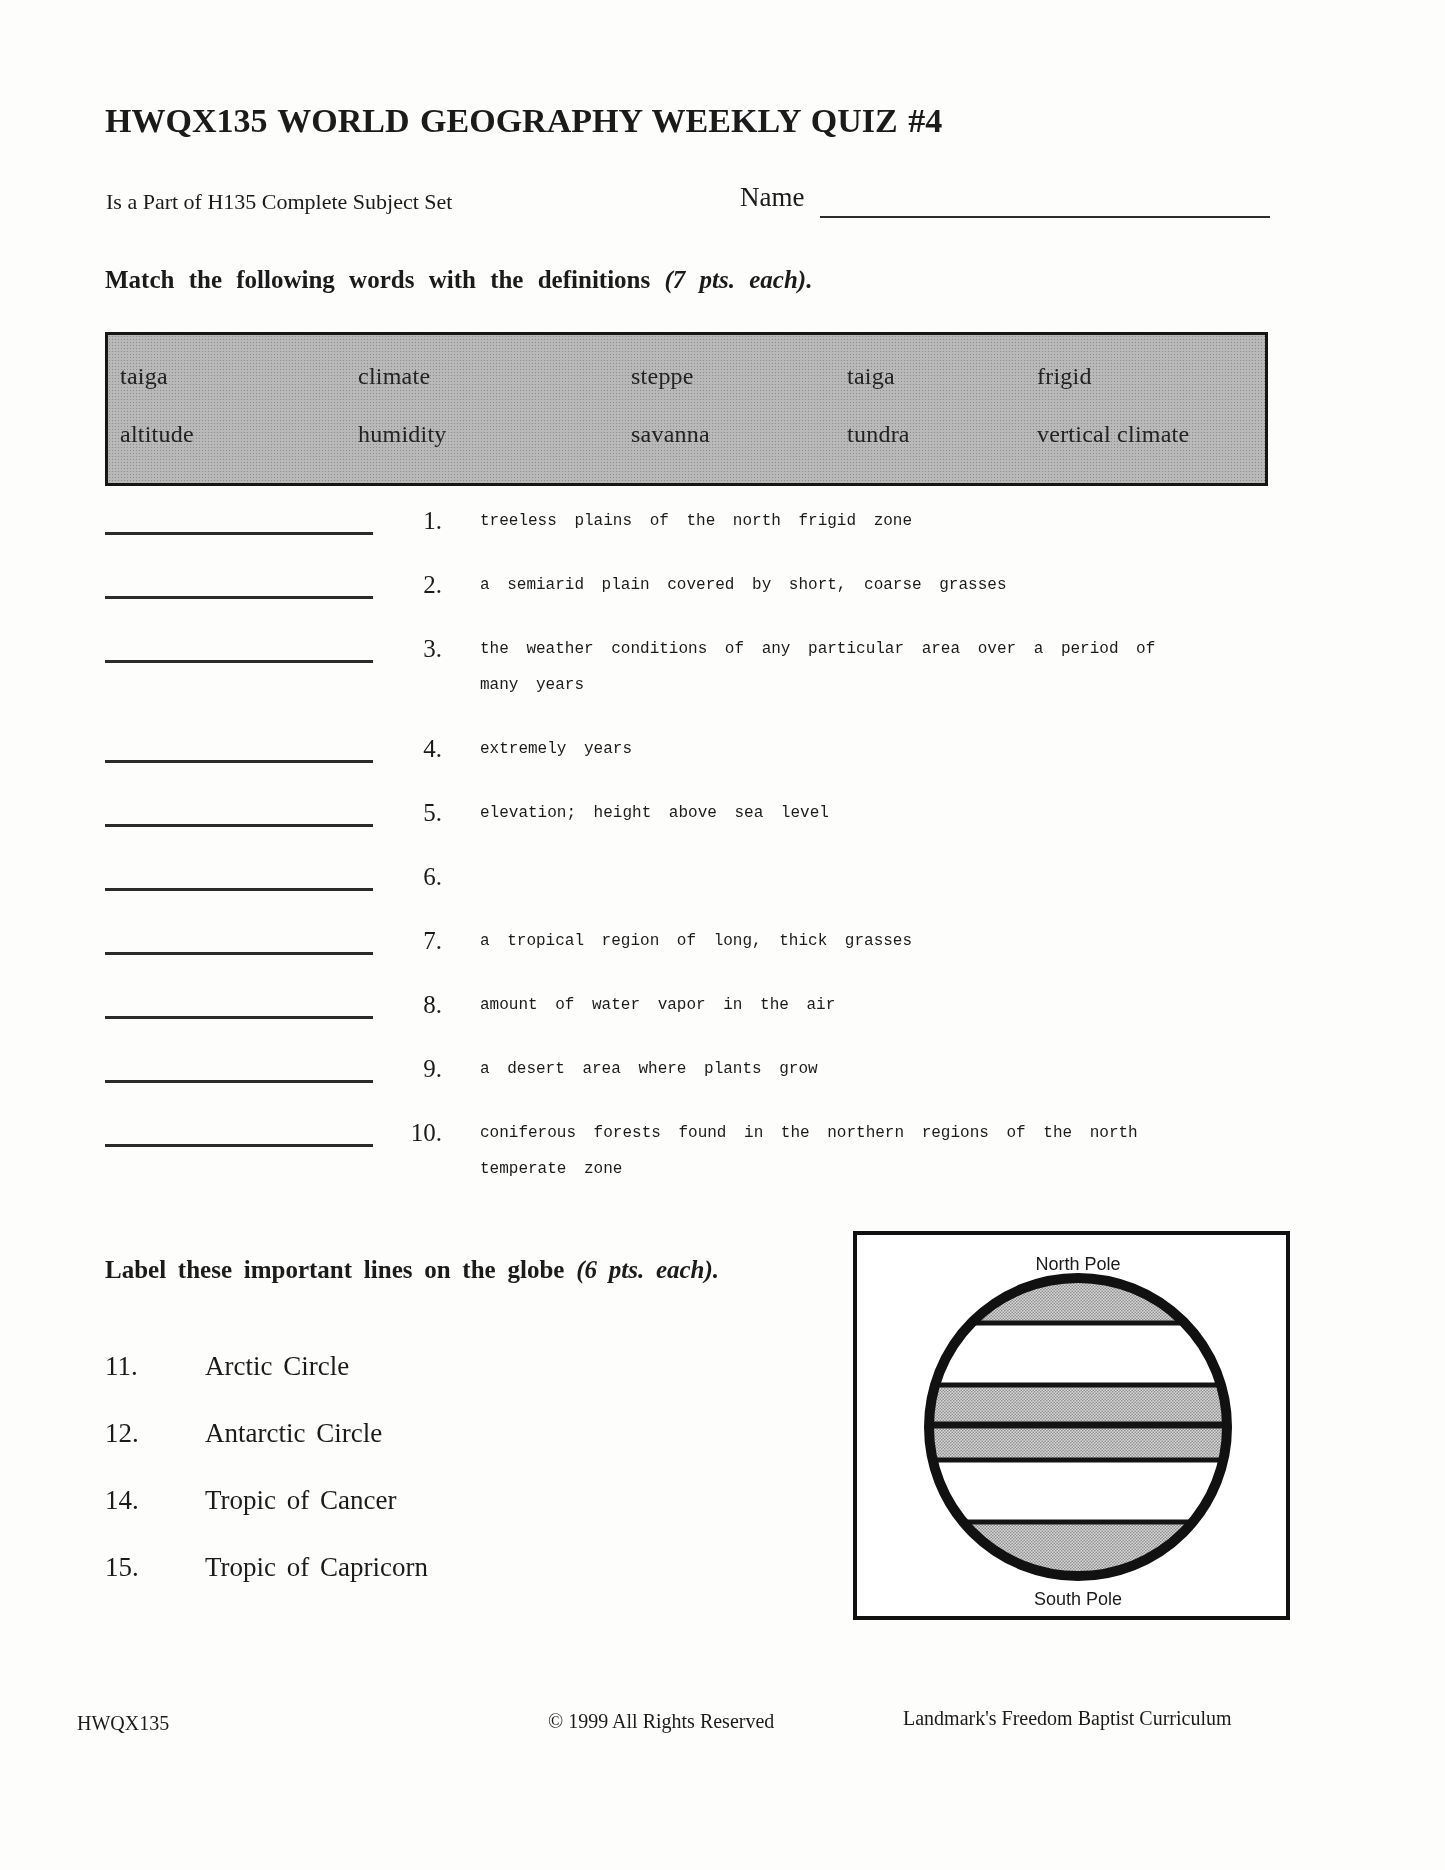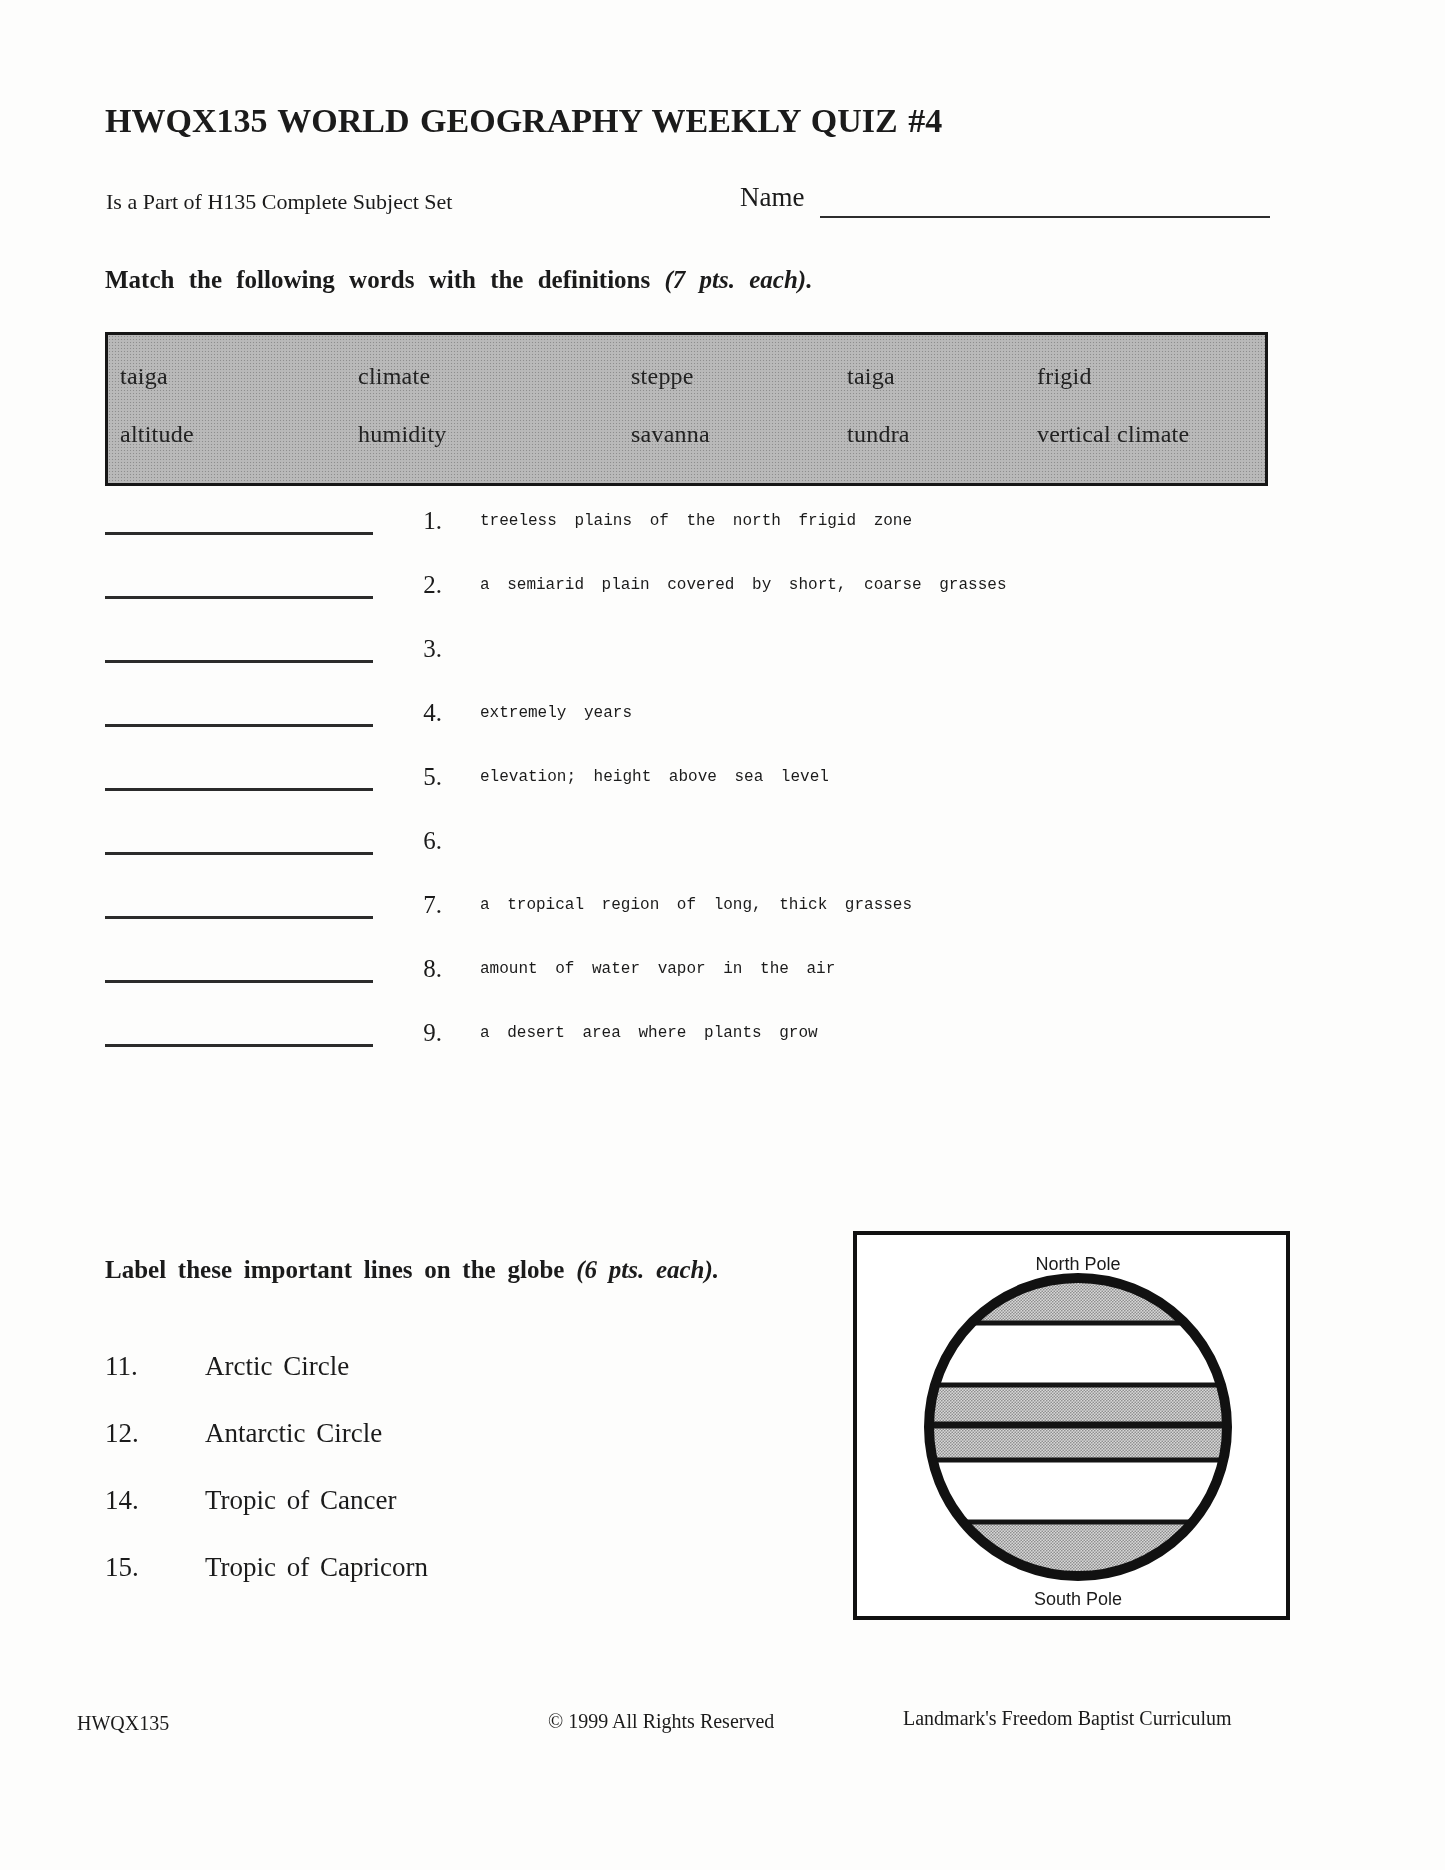--- a/index.html
+++ b/index.html
@@ -158,20 +158,22 @@
     <div class="q-text">treeless plains of the north frigid zone</div>
   </div>
       <div class="q-row">
     <div class="q-blank"></div>
     <div class="q-num">2.</div>
     <div class="q-text">a semiarid plain covered by short, coarse grasses</div>
   </div>
       <div class="q-row">
     <div class="q-blank"></div>
     <div class="q-num">3.</div>
+    <div class="q-text">the weather conditions of any particular area over a period of
+many years</div>
   </div>
       <div class="q-row">
     <div class="q-blank"></div>
     <div class="q-num">4.</div>
     <div class="q-text">extremely years</div>
   </div>
       <div class="q-row">
     <div class="q-blank"></div>
     <div class="q-num">5.</div>
     <div class="q-text">elevation; height above sea level</div>
@@ -187,20 +189,26 @@
   </div>
       <div class="q-row">
     <div class="q-blank"></div>
     <div class="q-num">8.</div>
     <div class="q-text">amount of water vapor in the air</div>
   </div>
       <div class="q-row">
     <div class="q-blank"></div>
     <div class="q-num">9.</div>
     <div class="q-text">a desert area where plants grow</div>
+  </div>
+      <div class="q-row">
+    <div class="q-blank"></div>
+    <div class="q-num">10.</div>
+    <div class="q-text">coniferous forests found in the northern regions of the north
+temperate zone</div>
   </div>
     </div>
 
   <div class="sec-heading" id="heading2">
     <span>Label these important lines on the globe</span>
     <span class="pts">(6 pts. each).</span>
   </div>
 
   <div class="globe-items" id="globe-items">
       <div class="gi-row">

